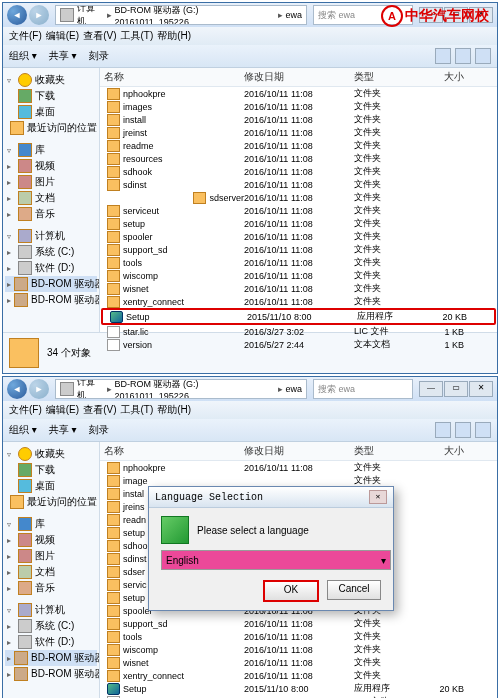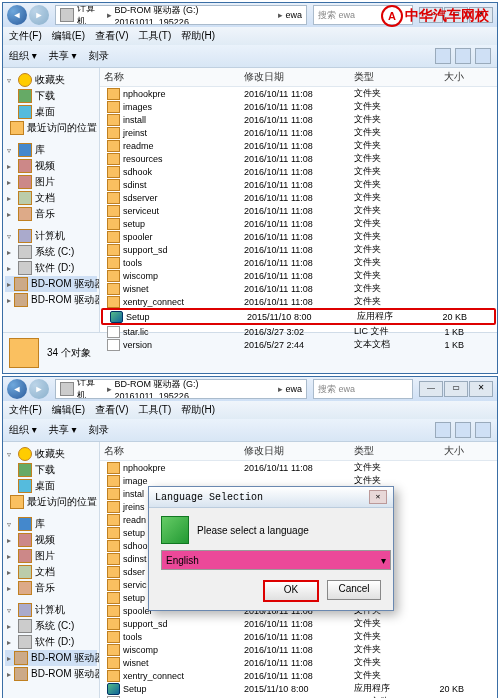--- a/index.html
+++ b/index.html
@@ -79,21 +79,21 @@
   border: 1px solid #9ab;
   font-size: 8px;
   text-align: center;
   line-height: 12px;
 }
 .menubar {
   background: linear-gradient(to bottom,#f0f5fb,#e0ebf5);
   padding: 2px 6px;
   font-size: 10px;
   display: flex;
-  gap: 10px;
+  gap: 4px;
 }
 .toolbar {
   background: linear-gradient(to bottom,#eaf2fb,#d8e6f5);
   padding: 3px 6px;
   font-size: 10px;
   display: flex;
   align-items: center;
   justify-content: space-between;
   border-bottom: 1px solid #c0d0e0;
 }
@@ -509,21 +509,21 @@
           <div class="fl-row">
             <div class="col-name" style="display:flex;align-items:center;">
               <span class="row-ico "></span>
               <span>sdinst</span>
             </div>
             <div class="col-date">2016/10/11 11:08</div>
             <div class="col-type">文件夹</div>
             <div class="col-size"></div>
           </div>
           <div class="fl-row">
-            <div class="col-name" style="display:flex;align-items:center;">
+            <div class="col-name" style="display:flex;align-items:center;justify-content:flex-end;">
               <span class="row-ico "></span>
               <span>sdserver</span>
             </div>
             <div class="col-date">2016/10/11 11:08</div>
             <div class="col-type">文件夹</div>
             <div class="col-size"></div>
           </div>
           <div class="fl-row">
             <div class="col-name" style="display:flex;align-items:center;">
               <span class="row-ico "></span>

